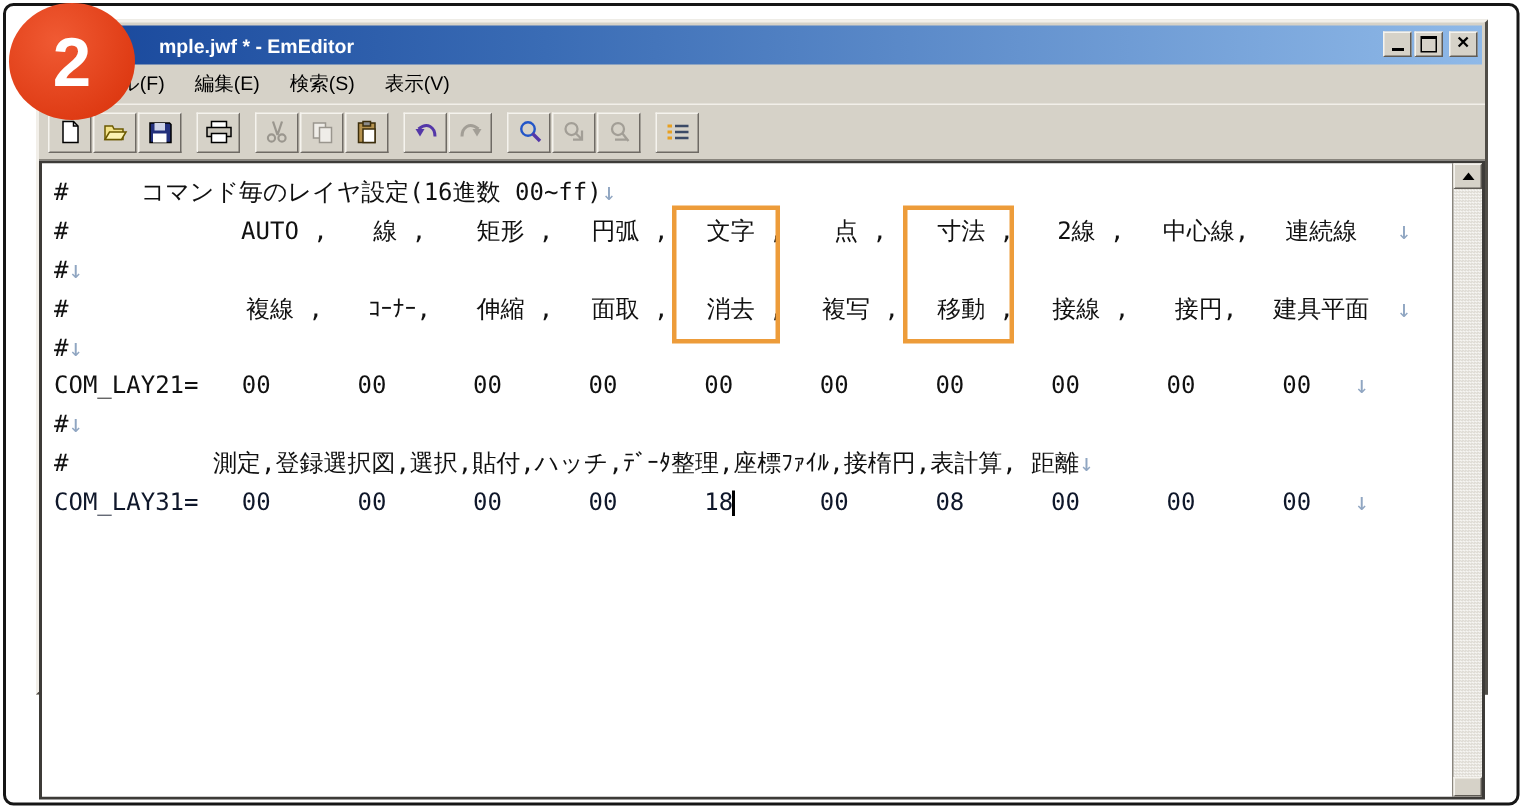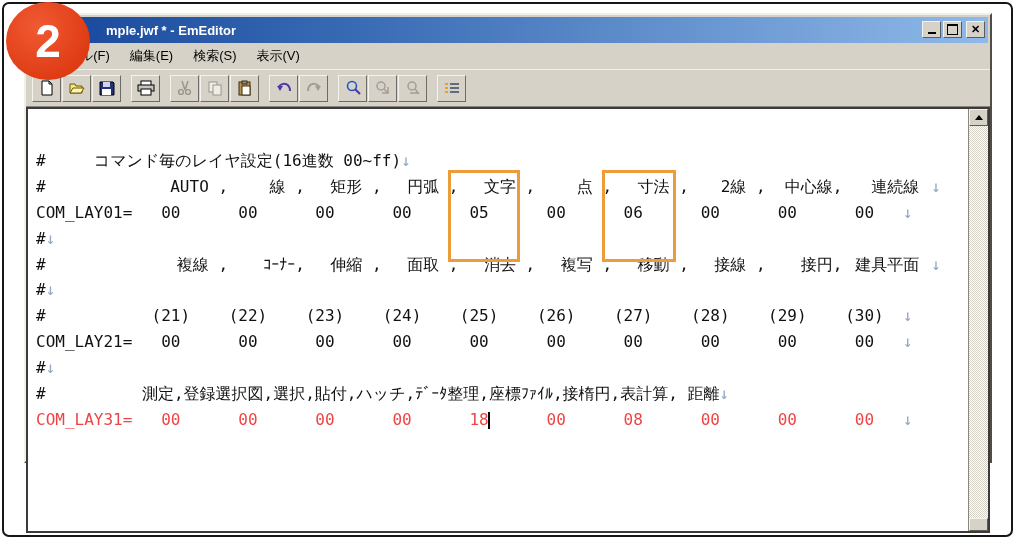--- a/index.html
+++ b/index.html
@@ -33,29 +33,29 @@
 
   .toolbar{height:36px;display:flex;align-items:center;padding-left:6px;
     border-top:1px solid #f2efe9;border-bottom:1px solid #8a867e;}
   .tbtn{width:29px;height:27px;background:#d6d2c8;border:1px solid;
     border-color:#f5f3ee #6e6a64 #6e6a64 #f5f3ee;display:flex;align-items:center;justify-content:center;
     margin-right:1px;box-sizing:border-box;}
   .tgap{width:9px;height:1px;}
 
   .editorwrap{position:relative;margin:0;height:426px;display:flex;
     border:2px solid #3d3b38;box-sizing:border-box;background:#fff;}
-  .editor{position:relative;flex:1;overflow:hidden;padding:6px 0 0 8px;background:#fff;margin-top:33px;}
+  .editor{position:relative;flex:1;overflow:hidden;padding:6px 0 0 8px;background:#fff;}
   .line{white-space:pre;font-family:"DejaVu Sans Mono",monospace;font-size:16px;
     line-height:25.9px;height:25.9px;color:#111;}
   .eol{color:#90A6C2;}
-  .red span.txt{color:#ef4444;}
+  .red span.txt{color:#0f172a;}
   .cursor{display:inline-block;width:2px;height:17px;background:#000;
     vertical-align:text-bottom;margin:0 -1px;}
   .cells{display:inline-flex;vertical-align:top;margin-left:105.6px;}
-  .cell{width:76.8px;text-align:right;white-space:nowrap;overflow:visible;}
+  .cell{width:76.8px;text-align:center;white-space:nowrap;overflow:visible;}
   .names .eol{margin-left:12px;}
 
   
   .hibox{position:absolute;border:3px solid #ED9C3A;background:transparent;z-index:20;}
   .hibox1{left:420px;top:28px;width:66px;height:86px;}
   .hibox2{left:574px;top:28px;width:68px;height:86px;}
 
   
   .vscroll{width:19px;position:relative;border-left:1px solid #8a867e;
     background-image:conic-gradient(#ffffff 0 25%, #d6d2c8 0 50%, #ffffff 0 75%, #d6d2c8 0);
@@ -191,32 +191,30 @@
     </div>
 
     <div class="editorwrap">
       <div class="editor">
 
         <div class="line"><span class="txt">#     コマンド毎のレイヤ設定(16進数 00~ff)</span><span class="eol">↓</span></div>
 
         <div class="line names"><span class="txt">#</span><span class="cells"><span class="cell">AUTO ,</span><span class="cell">線 ,</span><span class="cell">矩形 ,</span><span class="cell">円弧 ,</span><span class="cell">文字 ,</span><span class="cell">点 ,</span><span class="cell">寸法 ,</span><span class="cell">2線 ,</span><span class="cell">中心線,</span><span class="cell">連続線</span></span><span class="eol">↓</span></div>
 
 
-        <div class="line"><span class="txt">COM_LAY01=   00      00      00      00      05      00      06      00      00      00   </span><span class="eol">↓</span></div>
 
         <div class="line"><span class="txt">#</span><span class="eol">↓</span></div>
 
         <div class="line names"><span class="txt">#</span><span class="cells"><span class="cell">複線 ,</span><span class="cell">ｺｰﾅｰ,</span><span class="cell">伸縮 ,</span><span class="cell">面取 ,</span><span class="cell">消去 ,</span><span class="cell">複写 ,</span><span class="cell">移動 ,</span><span class="cell">接線 ,</span><span class="cell">接円,</span><span class="cell">建具平面</span></span><span class="eol">↓</span></div>
 
 
 
         <div class="line"><span class="txt">#</span><span class="eol">↓</span></div>
 
 
-        <div class="line"><span class="txt">#           (21)    (22)    (23)    (24)    (25)    (26)    (27)    (28)    (29)    (30)  </span><span class="eol">↓</span></div>
 
         <div class="line"><span class="txt">COM_LAY21=   00      00      00      00      00      00      00      00      00      00   </span><span class="eol">↓</span></div>
 
         <div class="line"><span class="txt">#</span><span class="eol">↓</span></div>
 
         <div class="line"><span class="txt">#          測定,登録選択図,選択,貼付,ハッチ,ﾃﾞｰﾀ整理,座標ﾌｧｲﾙ,接楕円,表計算, 距離</span><span class="eol">↓</span></div>
 
 
         <div class="line red"><span class="txt">COM_LAY31=   00      00      00      00      18</span><span class="cursor"></span><span class="txt">      00      08      00      00      00   </span><span class="eol">↓</span></div>
 

